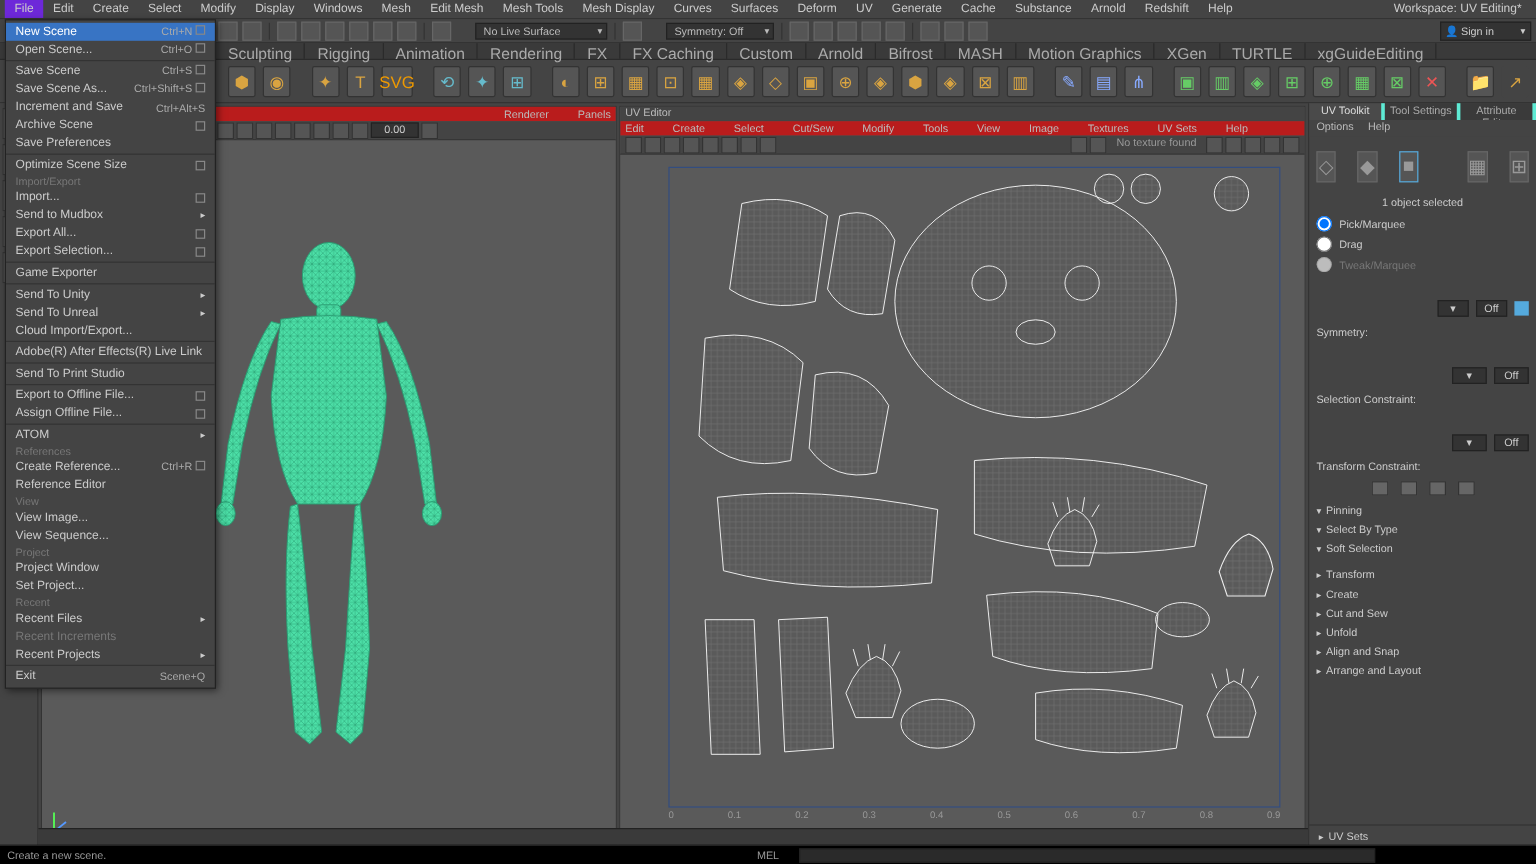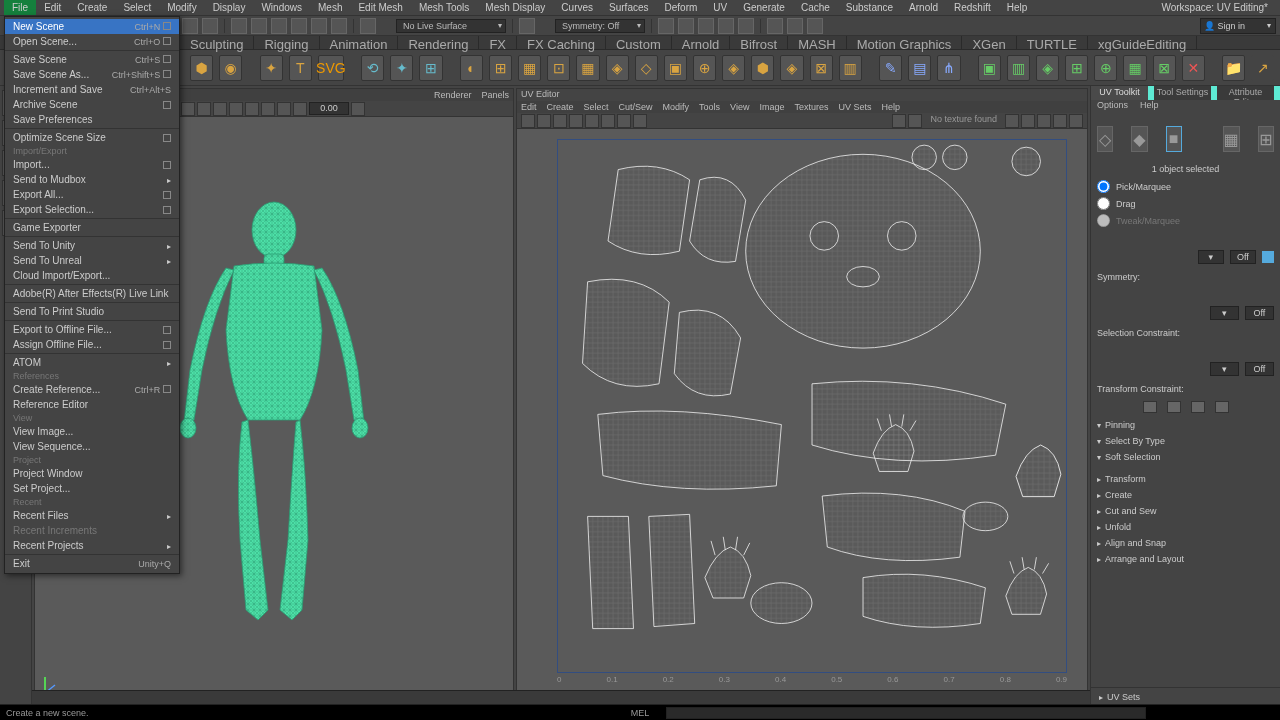--- a/index.html
+++ b/index.html
@@ -20,38 +20,38 @@
 .shelf { background:#444; height:36px; display:flex; align-items:center; gap:6px; padding:0 6px 0 190px; border-bottom:1px solid #333; }
 .shelf-btn { width:26px; height:26px; background:#555; border:1px solid #333; border-radius:2px; cursor:pointer; display:flex; align-items:center; justify-content:center; font-size:14px; color:#d9a441; }
 .shelf-btn.c2 { color:#6bc; }
 .shelf-btn.c3 { color:#8af; }
 .shelf-sep { width:6px; }
 .main { display:flex; height:calc(100% - 100px); }
 .sidebar-left { width:32px; background:#444; border-right:1px solid #333; display:flex; flex-direction:column; gap:4px; padding:4px 2px; }
 .sb-btn { width:26px; height:26px; background:#555; border:1px solid #333; cursor:pointer; }
 .viewport-area { flex:1; display:flex; padding:2px; gap:2px; }
 .vp-panel { flex:1; background:#5a5a5a; position:relative; border:1px solid #333; display:flex; flex-direction:column; }
-.vp-head { background:#404040; height:12px; display:flex; font-size:9px; padding:0 4px; gap:10px; align-items:center; color:#bbb; }
+.vp-head { background:#b91c1c; height:12px; display:flex; font-size:9px; padding:0 4px; gap:24px; align-items:center; color:#bbb; }
 .vp-tools { background:#444; height:16px; display:flex; gap:2px; padding:1px 2px; border-bottom:1px solid #333; }
 .vt-b { width:14px; height:14px; background:#555; border:1px solid #333; cursor:pointer; }
 .vp-canvas { flex:1; position:relative; background:#5a5a5a; overflow:hidden; }
 .vp-info { position:absolute; top:4px; left:4px; font-size:9px; color:#bbb; line-height:12px; }
 .vp-name { position:absolute; bottom:2px; left:50%; transform:translateX(-50%); font-size:9px; color:#bbb; }
 .vp-axis { position:absolute; bottom:6px; left:6px; width:24px; height:24px; }
 .humanoid { position:absolute; left:50%; top:50%; transform:translate(-50%,-50%); }
 .uv-canvas { flex:1; position:relative; background:#5a5a5a; overflow:hidden; }
 .uv-border { position:absolute; left:40px; top:10px; right:20px; bottom:30px; border:1px solid #324d80; }
 .uv-rule-h { position:absolute; left:40px; right:20px; bottom:18px; height:10px; font-size:8px; color:#999; display:flex; justify-content:space-between; }
 .uv-head2 { background:#444; height:12px; font-size:9px; padding:0 4px; color:#bbb; }
 .uv-tools { background:#444; height:16px; display:flex; justify-content:space-between; align-items:center; padding:0 4px; border-bottom:1px solid #333; }
 .uv-tg { display:flex; gap:2px; }
 .uv-stat { position:absolute; bottom:2px; right:6px; font-size:9px; color:#bbb; }
 .rpanel { width:190px; background:#444; border-left:1px solid #333; display:flex; flex-direction:column; font-size:10px; }
 .rp-tabs { display:flex; background:#3a3a3a; height:14px; font-size:9px; }
-.rp-tabs .rt { flex:1; text-align:center; padding:1px 2px; border-right:6px solid #5eead4; cursor:pointer; color:#aaa; }
+.rp-tabs .rt { flex:1; text-align:center; padding:1px 2px; border-right:3px solid #5eead4; cursor:pointer; color:#aaa; }
 .rp-tabs .rt.on { background:#4a4a4a; color:#ddd; }
 .rp-head { background:#444; height:14px; font-size:9px; display:flex; gap:12px; padding:0 6px; color:#bbb; }
 .rp-body { flex:1; padding:4px 6px; overflow:auto; }
 .comp-row { display:flex; justify-content:center; gap:18px; padding:8px 0; }
 .comp-ico { width:26px; height:26px; border:1px solid #666; background:#555; cursor:pointer; display:flex; align-items:center; justify-content:center; font-size:16px; color:#999; }
 .comp-ico.on { border-color:#5ad; }
 .sel-text { text-align:center; font-size:9px; color:#ccc; padding:4px 0; }
 .ck-row { display:flex; align-items:center; gap:6px; padding:2px 0; font-size:9px; }
 .ck-row input { margin:0; }
 .prop-row { display:flex; align-items:center; gap:6px; padding:3px 0; font-size:9px; }
@@ -77,21 +77,21 @@
 .fm-item .bx { width:8px; height:8px; border:1px solid #888; display:inline-block; }
 .fm-sep { height:1px; background:#333; margin:1px 0; }
 .fm-head { padding:1px 8px; font-size:9px; color:#777; }
 .timeframe { position:absolute; left:32px; right:190px; bottom:16px; height:14px; background:#3a3a3a; border-top:1px solid #222; }
 svg { overflow:visible; }
 </style>
 </head>
 <body>
 
 <div class="menubar">
-  <span class="mi" style="background:#15803d">File</span>
+  <span class="mi" style="background:#6d28d9">File</span>
   <span class="mi">Edit</span>
   <span class="mi">Create</span>
   <span class="mi">Select</span>
   <span class="mi">Modify</span>
   <span class="mi">Display</span>
   <span class="mi">Windows</span>
   <span class="mi">Mesh</span>
   <span class="mi">Edit Mesh</span>
   <span class="mi">Mesh Tools</span>
   <span class="mi">Mesh Display</span>
@@ -585,21 +585,21 @@
   <div class="fm-item dis">
       <span>Recent Increments</span>
     </div>
   <div class="fm-item">
       <span>Recent Projects</span>
       <span class="ar"></span>
     </div>
   <div class="fm-sep"></div>
   <div class="fm-item">
       <span>Exit</span>
-      <span class="sc">Unity+Q</span>
+      <span class="sc">Scene+Q</span>
     </div>
 </div>
 
 <div class="statusbar">
   <span>Create a new scene.</span>
   <span class="mel"><span>MEL</span></span>
   <span class="melbox" style="position:absolute;left:calc(50% + 20px)"></span>
 </div>
 
 </body></html>

